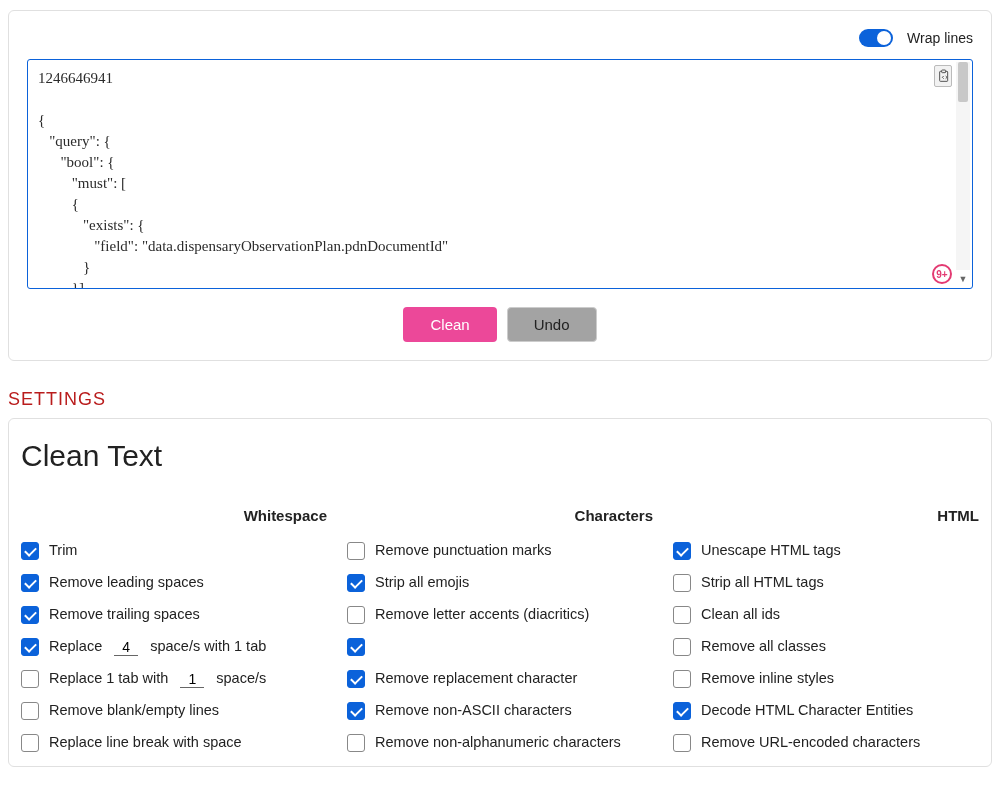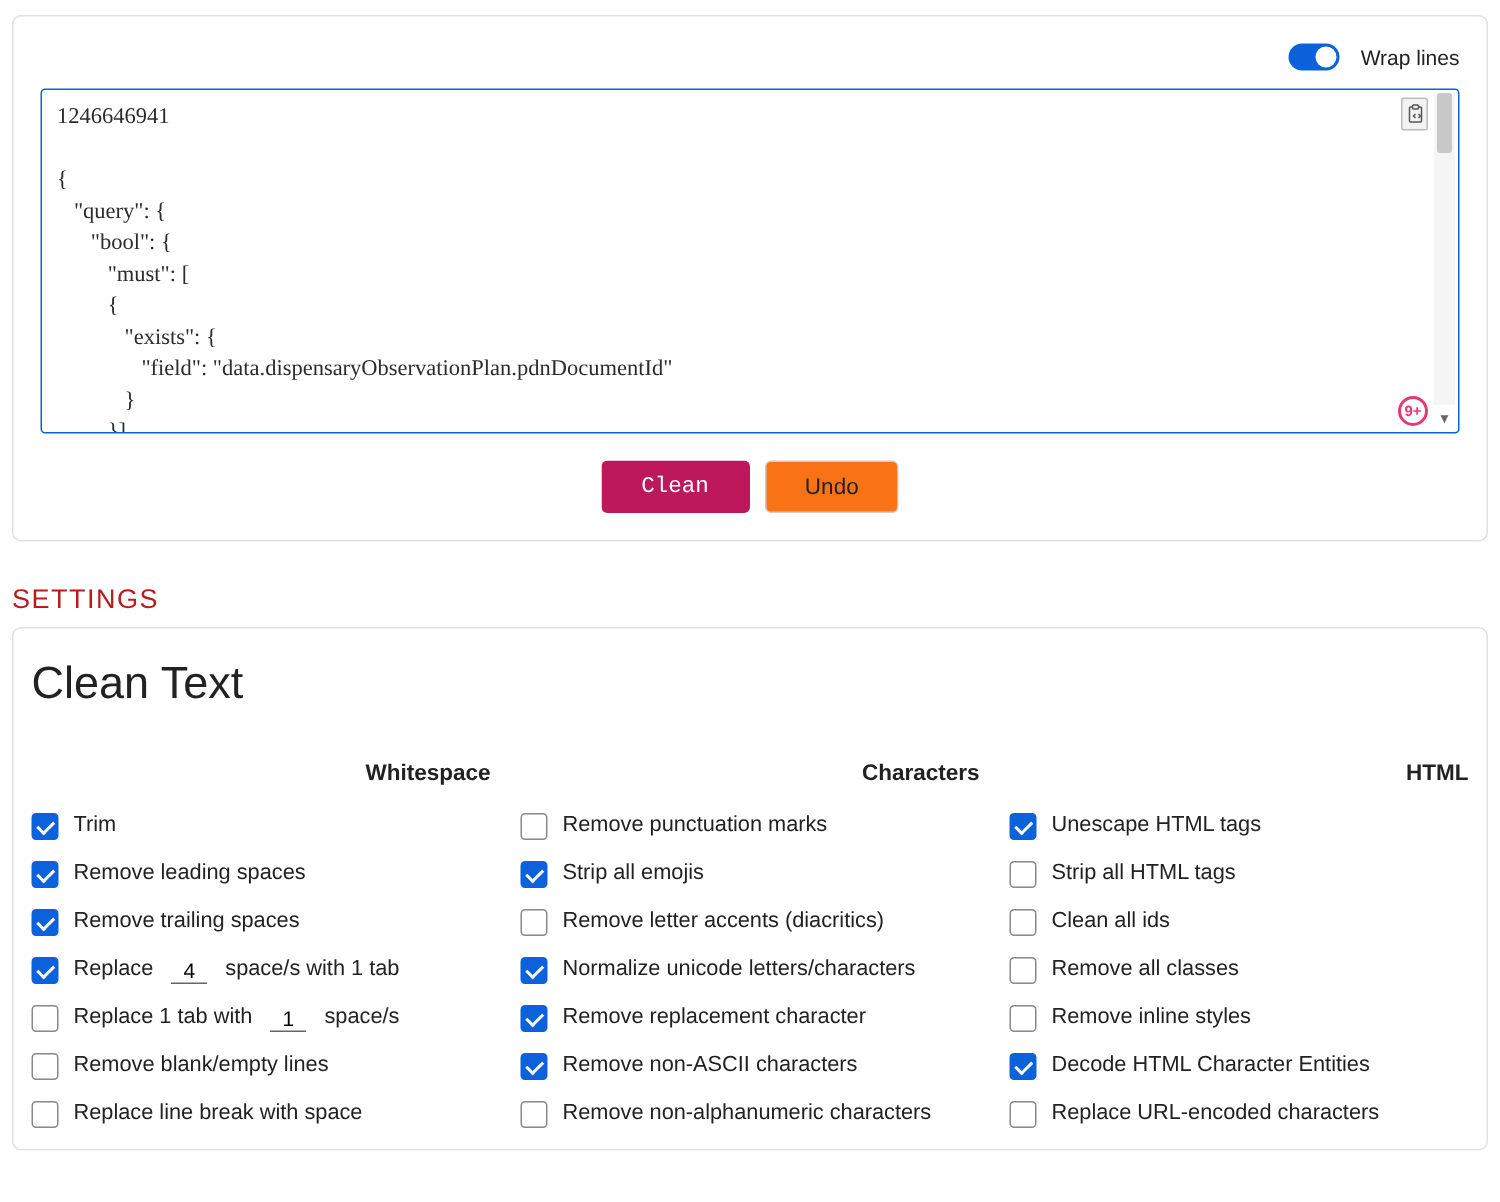--- a/index.html
+++ b/index.html
@@ -126,26 +126,25 @@
     margin-top: 18px;
   }
   .btn {
     padding: 8px 26px;
     border-radius: 4px;
     font-size: 15px;
     cursor: pointer;
     border: 1px solid transparent;
   }
   .btn-primary {
-    background: #be185d;
+    background: #ec4899;
     color: #fff;
-    font-family: Liberation Mono, monospace;
   }
   .btn-secondary {
-    background: #f97316;
+    background: #a3a3a3;
     border: 1px solid #ccc;
     color: #222;
   }
   .settings-label {
     font-size: 18px;
     letter-spacing: 1px;
     color: #b91c1c;
     margin: 28px 0 8px 8px;
     font-weight: 300;
   }
@@ -311,21 +310,20 @@
         <div class="opt">
           <div class="cb checked"></div>
           <span>Strip all emojis</span>
         </div>
         <div class="opt">
           <div class="cb"></div>
           <span>Remove letter accents (diacritics)</span>
         </div>
         <div class="opt">
           <div class="cb checked"></div>
-          <span>Normalize unicode letters/characters</span>
         </div>
         <div class="opt">
           <div class="cb checked"></div>
           <span>Remove replacement character</span>
         </div>
         <div class="opt">
           <div class="cb checked"></div>
           <span>Remove non-ASCII characters</span>
         </div>
         <div class="opt">
@@ -357,20 +355,20 @@
         <div class="opt">
           <div class="cb"></div>
           <span>Remove inline styles</span>
         </div>
         <div class="opt">
           <div class="cb checked"></div>
           <span>Decode HTML Character Entities</span>
         </div>
         <div class="opt">
           <div class="cb"></div>
-          <span>Replace URL-encoded characters</span>
+          <span>Remove URL-encoded characters</span>
         </div>
 
       </div>
     </div>
   </div>
 
 </div>
 
 </body></html>

